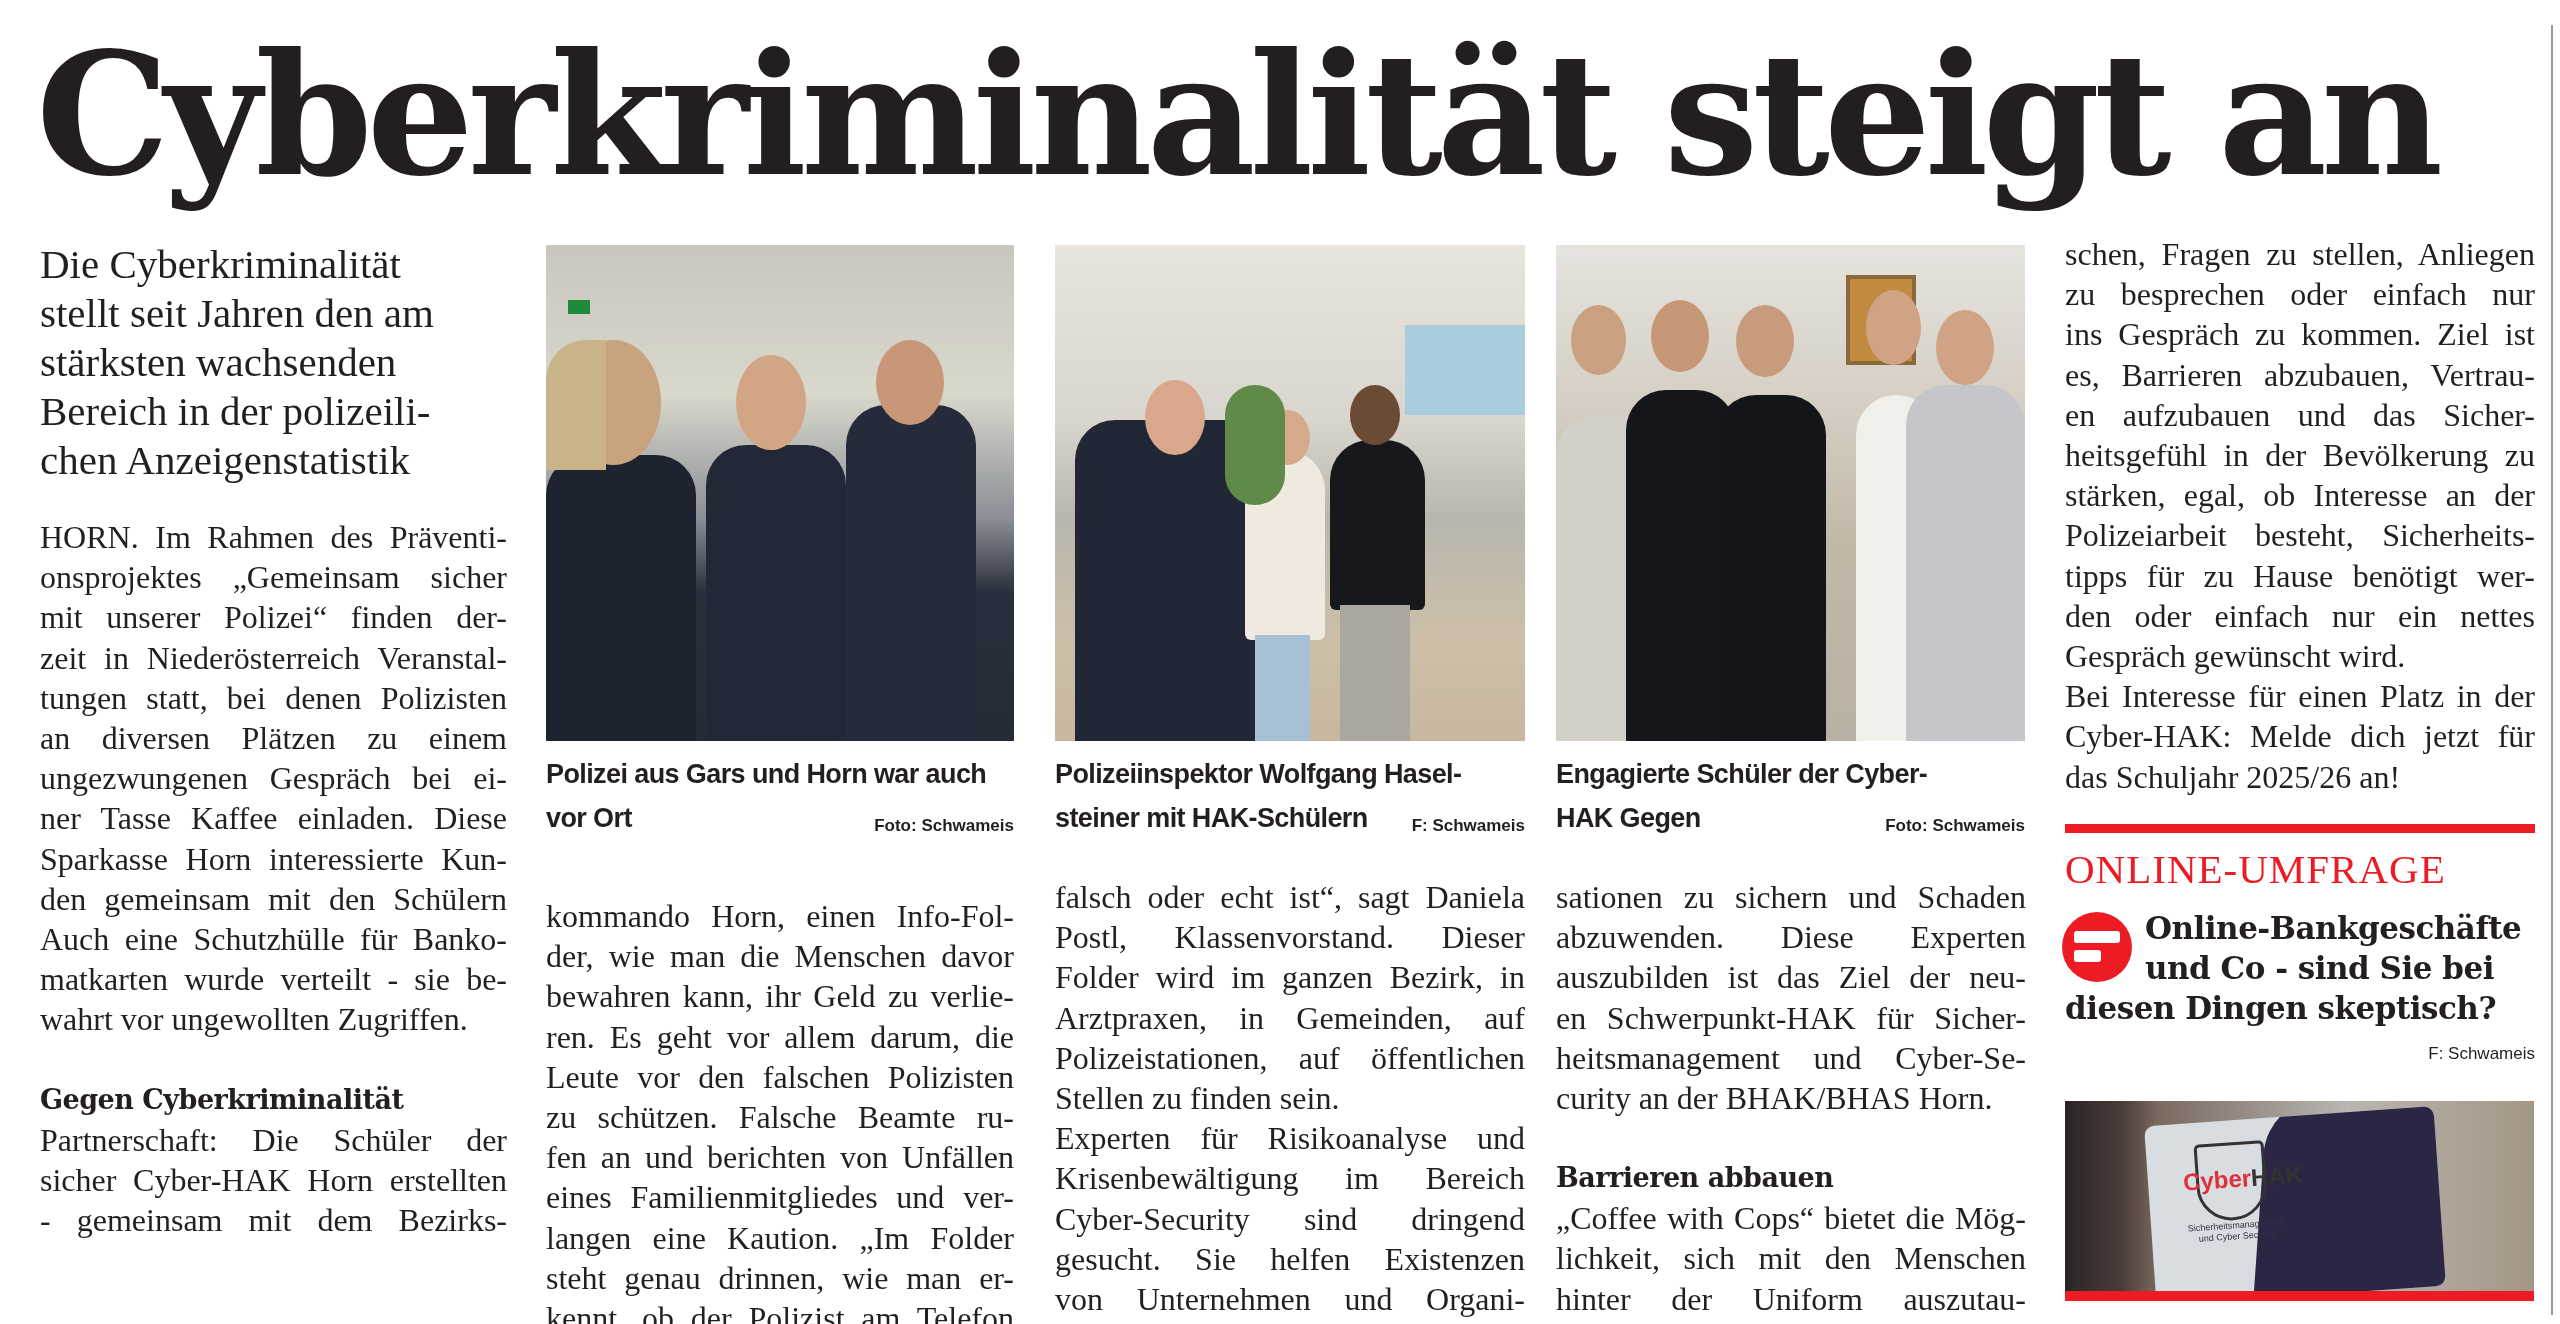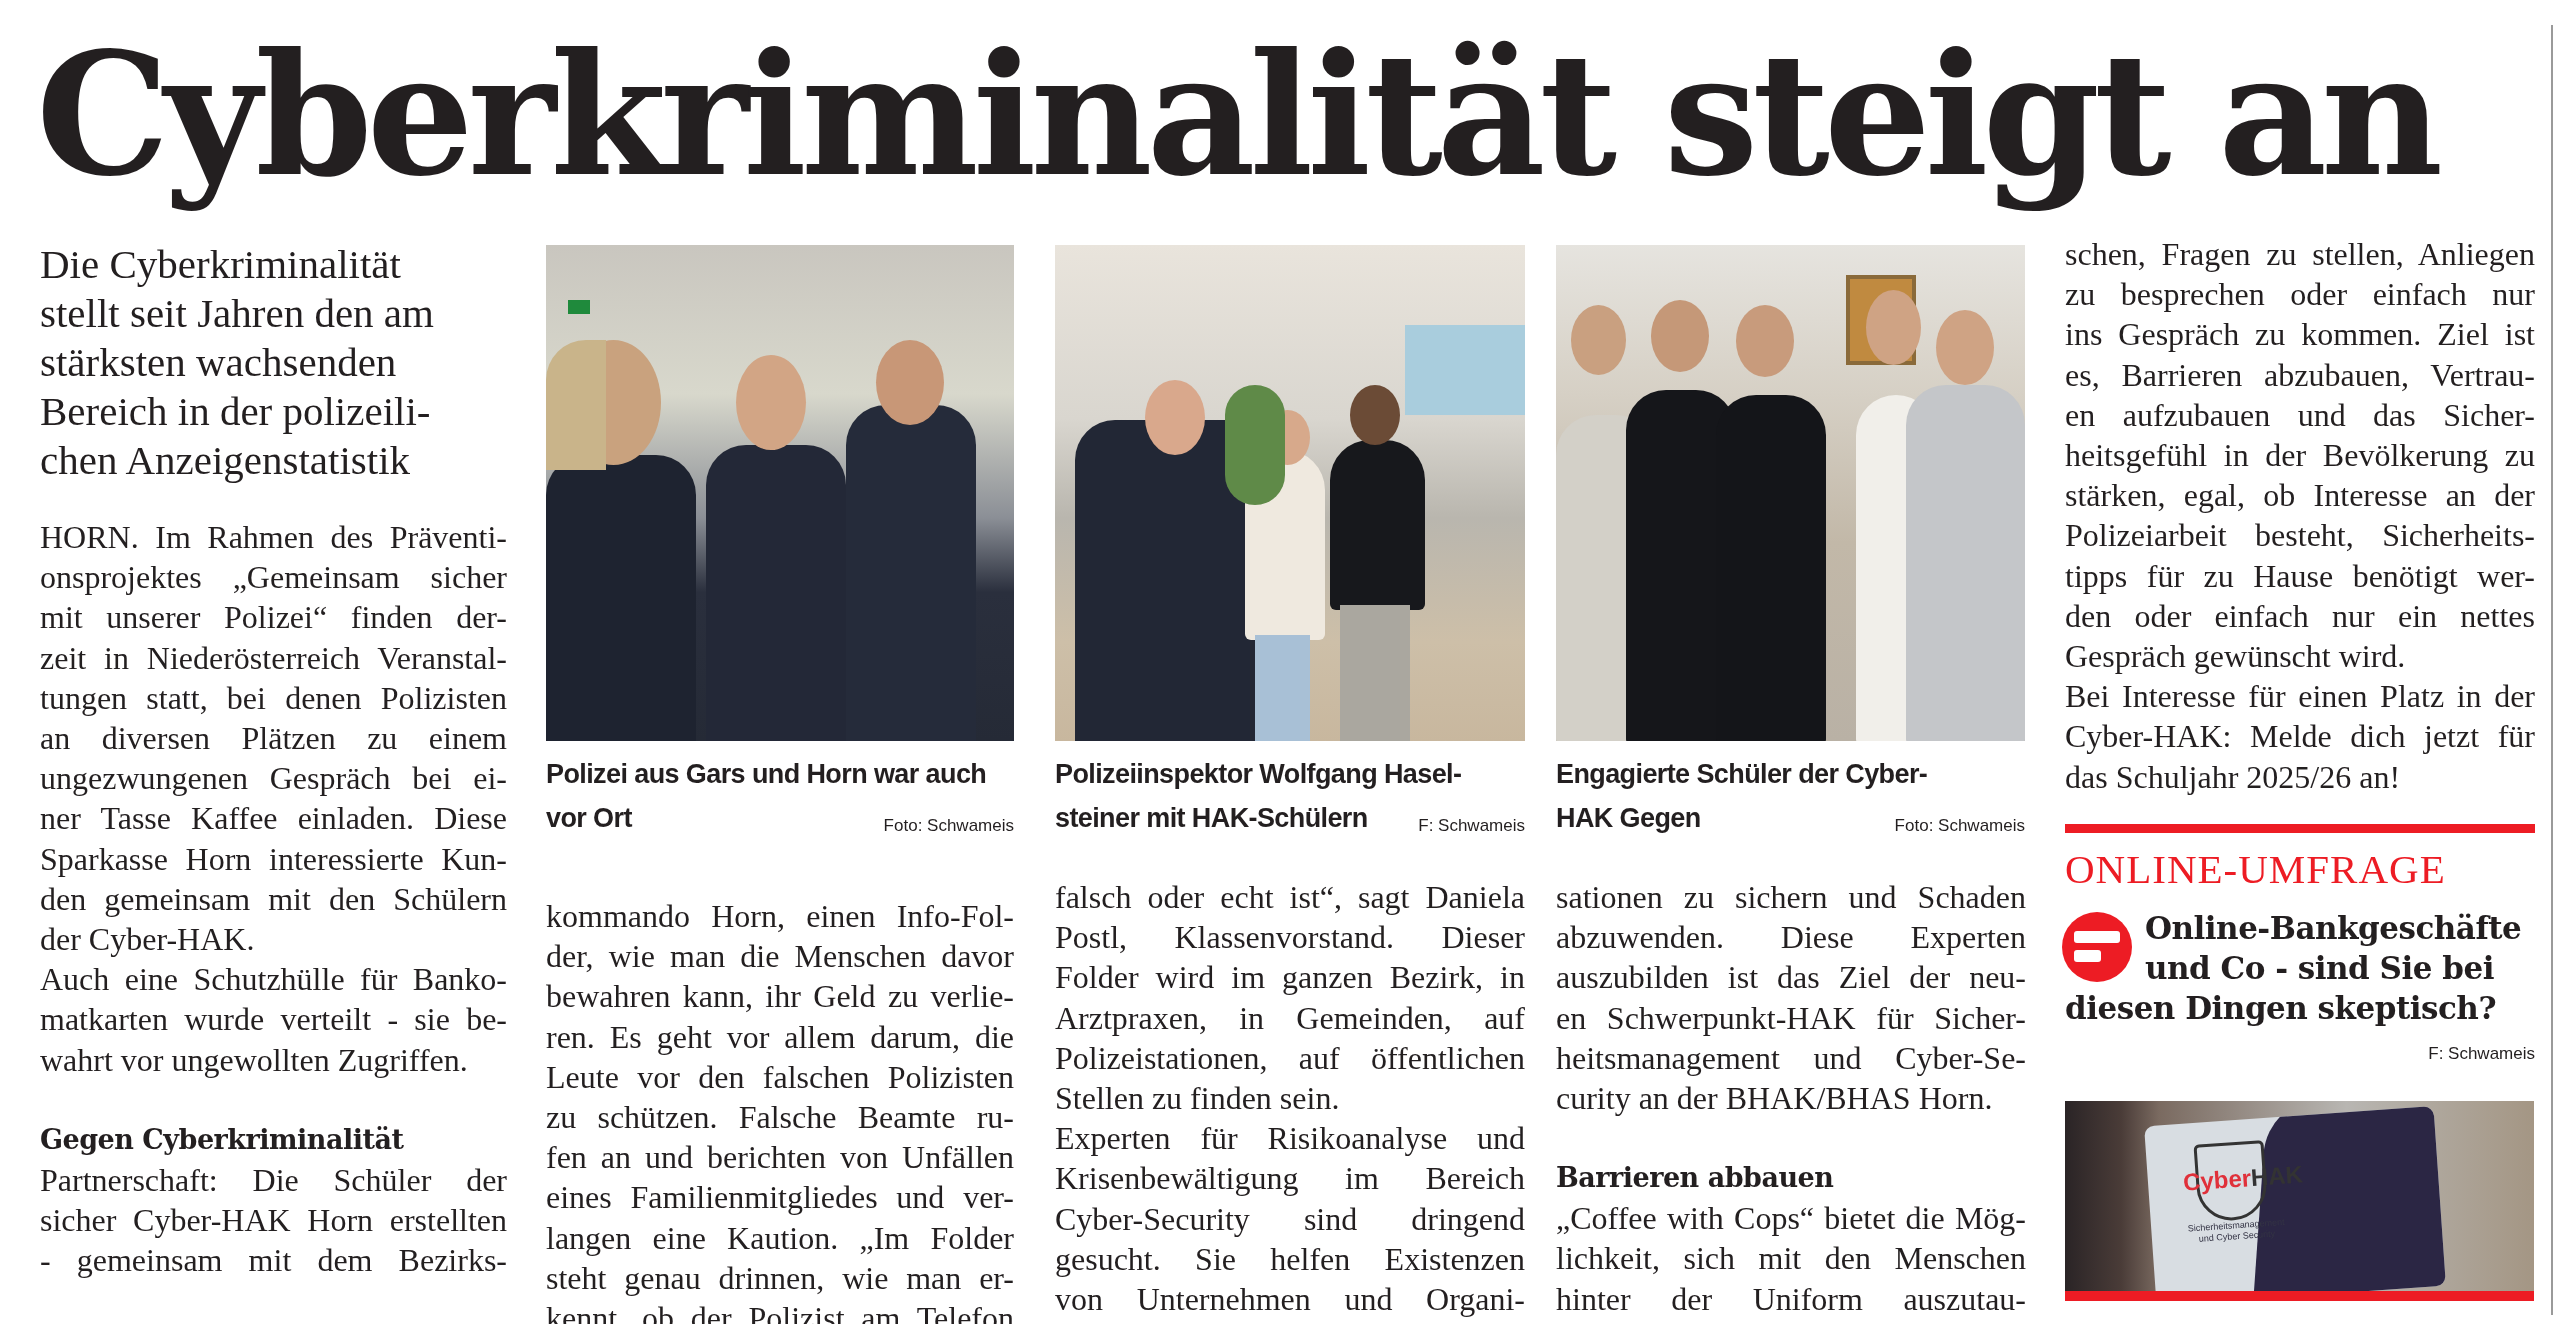--- a/index.html
+++ b/index.html
@@ -36,21 +36,21 @@
   .photo2 { left: 1055px; width: 470px; background: linear-gradient(180deg, #e9e4dc 0%, #d9d6cf 35%, #b9b6ae 55%, #cdbfa8 80%, #c8b79e 100%); }
   .photo3 { left: 1556px; width: 469px; background: linear-gradient(180deg, #e6e4df 0%, #d6d0c5 30%, #c2b8a8 60%, #b9b1a5 100%); }
   .figure { position: absolute; border-radius: 40px 40px 6px 6px; }
   .head { position: absolute; border-radius: 50%; }
 
   .caption {
     position: absolute; top: 752px; width: 470px;
     font-family: "Liberation Sans", sans-serif; font-weight: bold; font-size: 27px; line-height: 44px;
     color: #231f20; letter-spacing: -0.6px;
   }
-  .caption .credit { position: absolute; right: 0; bottom: 4px; font-weight: normal; font-size: 17px; line-height: 20px; letter-spacing: 0; }
+  .caption .credit { position: absolute; right: 0; bottom: 4px; font-weight: bold; font-size: 17px; line-height: 20px; letter-spacing: 0; }
   .cap1 { left: 546px; width: 468px; }
   .cap2 { left: 1055px; }
   .cap3 { left: 1556px; width: 469px; }
 
   .poll-rule { position: absolute; left: 2065px; top: 824px; width: 470px; height: 9px; background: #ed1c24; }
   .poll-label { position: absolute; left: 2065px; top: 845px; font-family: "Liberation Serif", serif; font-size: 41px; line-height: 48px; color: #ed1c24; letter-spacing: 1px; }
   .poll-icon { position: absolute; left: 2062px; top: 912px; width: 70px; height: 70px; border-radius: 50%; background: #ed1c24; }
   .poll-icon .bar1 { position: absolute; left: 12px; top: 19px; width: 46px; height: 12px; background: #fff; border-radius: 3px; }
   .poll-icon .bar2 { position: absolute; left: 12px; top: 38px; width: 27px; height: 12px; background: #fff; border-radius: 3px; }
   .poll-question { position: absolute; left: 2065px; top: 908px; width: 470px; font-family: "DejaVu Serif", serif; font-weight: bold; font-size: 31px; line-height: 40px; color: #231f20; letter-spacing: -0.5px; }
@@ -84,21 +84,20 @@
   <span class="line">HORN. Im Rahmen des Präventi-</span>
   <span class="line">onsprojektes „Gemeinsam sicher</span>
   <span class="line">mit unserer Polizei“ finden der-</span>
   <span class="line">zeit in Niederösterreich Veranstal-</span>
   <span class="line">tungen statt, bei denen Polizisten</span>
   <span class="line">an diversen Plätzen zu einem</span>
   <span class="line">ungezwungenen Gespräch bei ei-</span>
   <span class="line">ner Tasse Kaffee einladen. Diese</span>
   <span class="line">Sparkasse Horn interessierte Kun-</span>
   <span class="line">den gemeinsam mit den Schülern</span>
-  <span class="line last">der Cyber-HAK.</span>
   <span class="line">Auch eine Schutzhülle für Banko-</span>
   <span class="line">matkarten wurde verteilt - sie be-</span>
   <span class="line last">wahrt vor ungewollten Zugriffen.</span>
   <div class="gap"></div>
   <h3>Gegen Cyberkriminalität</h3>
   <span class="line">Partnerschaft: Die Schüler der</span>
   <span class="line">sicher Cyber-HAK Horn erstellten</span>
   <span class="line">- gemeinsam mit dem Bezirks-</span>
 </div>
 

